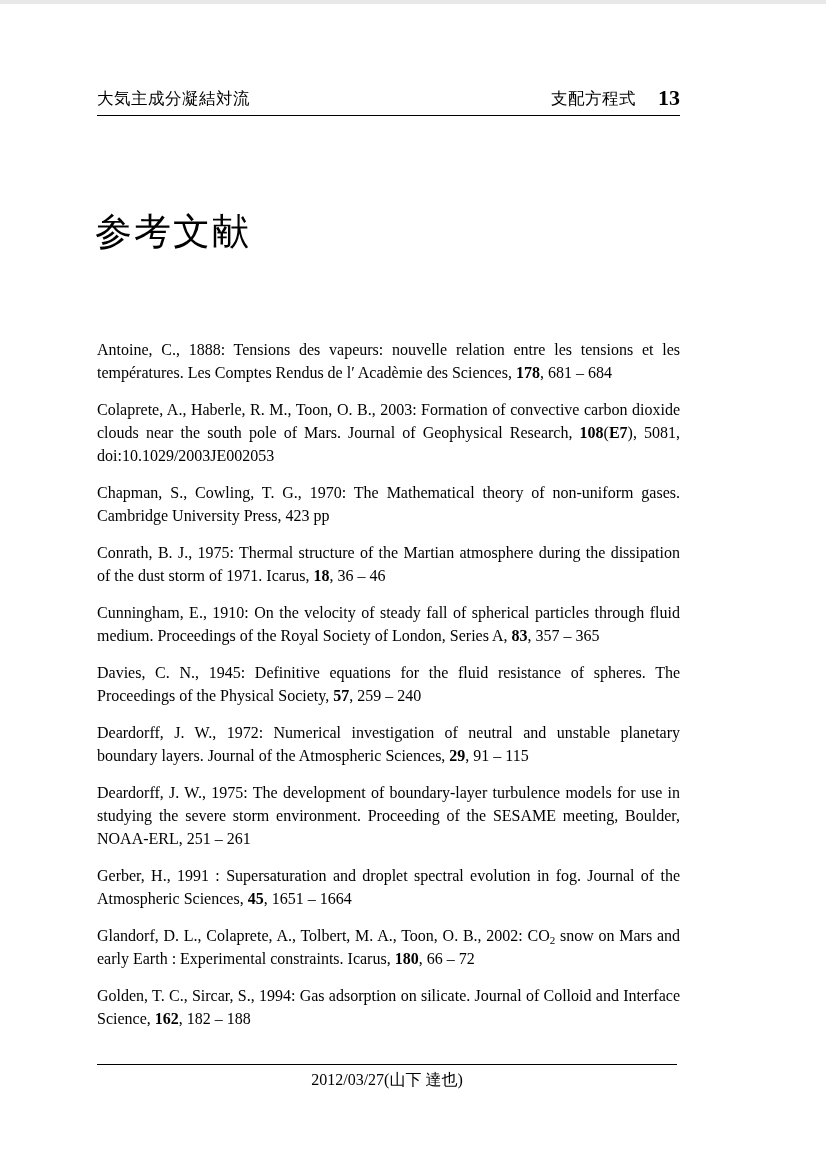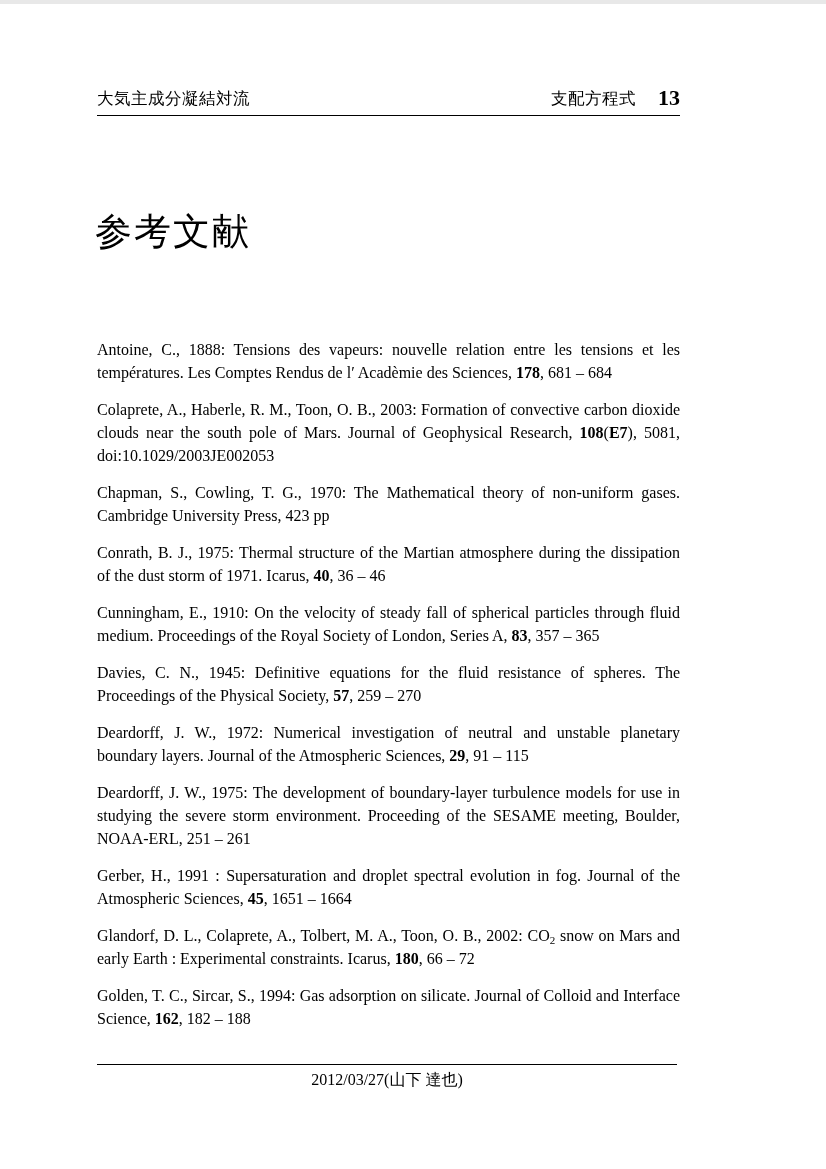--- a/index.html
+++ b/index.html
@@ -105,23 +105,23 @@
       <span class="header-pagenum">13</span>
     </span>
   </div>
 
   <h1 class="doc-title">参考文献</h1>
 
   <div class="refs">
       <p class="ref"><span>Antoine, C., 1888: Tensions des vapeurs: nouvelle relation entre les tensions et les températures. Les Comptes Rendus de l′ Acadèmie des Sciences, </span><span class="bold">178</span><span>, 681 – 684</span></p>
       <p class="ref"><span>Colaprete, A., Haberle, R. M., Toon, O. B., 2003: Formation of convective carbon dioxide clouds near the south pole of Mars. Journal of Geophysical Research, </span><span class="bold">108</span><span>(</span><span class="bold">E7</span><span>), 5081, doi:10.1029/2003JE002053</span></p>
       <p class="ref"><span>Chapman, S., Cowling, T. G., 1970: The Mathematical theory of non-uniform gases. Cambridge University Press, 423 pp</span></p>
-      <p class="ref"><span>Conrath, B. J., 1975: Thermal structure of the Martian atmosphere during the dissipation of the dust storm of 1971. Icarus, </span><span class="bold">40</span><span>, 36 – 46</span></p>
+      <p class="ref"><span>Conrath, B. J., 1975: Thermal structure of the Martian atmosphere during the dissipation of the dust storm of 1971. Icarus, </span><span class="bold">18</span><span>, 36 – 46</span></p>
       <p class="ref"><span>Cunningham, E., 1910: On the velocity of steady fall of spherical particles through fluid medium. Proceedings of the Royal Society of London, Series A, </span><span class="bold">83</span><span>, 357 – 365</span></p>
-      <p class="ref"><span>Davies, C. N., 1945: Definitive equations for the fluid resistance of spheres. The Proceedings of the Physical Society, </span><span class="bold">57</span><span>, 259 – 270</span></p>
+      <p class="ref"><span>Davies, C. N., 1945: Definitive equations for the fluid resistance of spheres. The Proceedings of the Physical Society, </span><span class="bold">57</span><span>, 259 – 240</span></p>
       <p class="ref"><span>Deardorff, J. W., 1972: Numerical investigation of neutral and unstable planetary boundary layers. Journal of the Atmospheric Sciences, </span><span class="bold">29</span><span>, 91 – 115</span></p>
       <p class="ref"><span>Deardorff, J. W., 1975: The development of boundary-layer turbulence models for use in studying the severe storm environment. Proceeding of the SESAME meeting, Boulder, NOAA-ERL, 251 – 261</span></p>
       <p class="ref"><span>Gerber, H., 1991 : Supersaturation and droplet spectral evolution in fog. Journal of the Atmospheric Sciences, </span><span class="bold">45</span><span>, 1651 – 1664</span></p>
       <p class="ref"><span>Glandorf, D. L., Colaprete, A., Tolbert, M. A., Toon, O. B., 2002: CO</span><sub>2</sub><span> snow on Mars and early Earth : Experimental constraints. Icarus, </span><span class="bold">180</span><span>, 66 – 72</span></p>
       <p class="ref"><span>Golden, T. C., Sircar, S., 1994: Gas adsorption on silicate. Journal of Colloid and Interface Science, </span><span class="bold">162</span><span>, 182 – 188</span></p>
     </div>
 
   <div class="footer">
     <span class="footer-date">2012/03/27(山下 達也)</span>
   </div>

